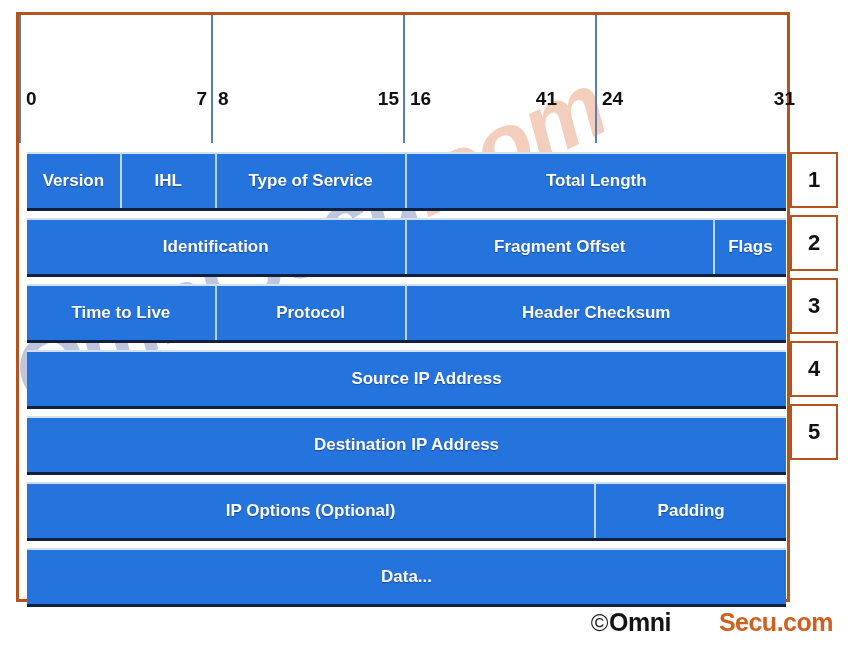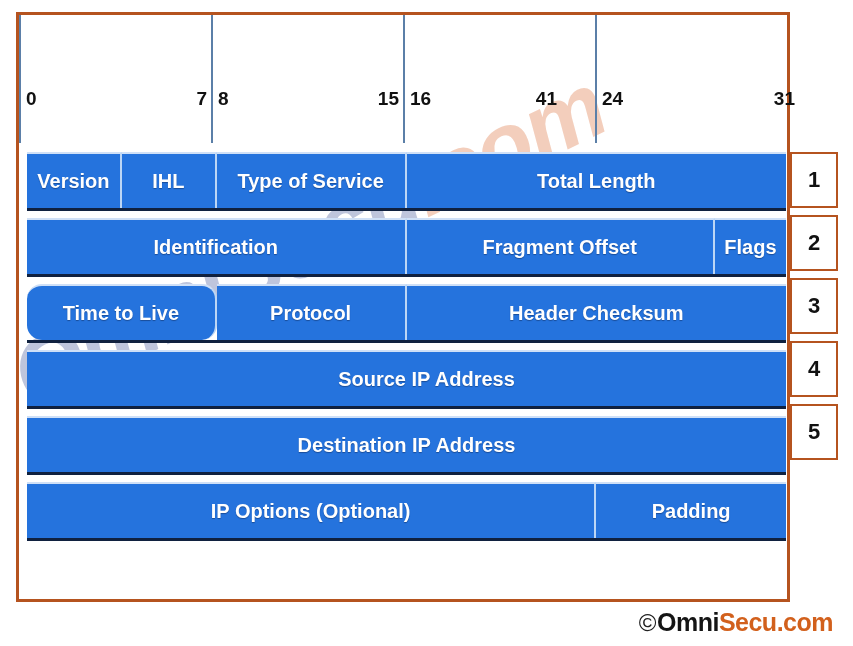--- a/index.html
+++ b/index.html
@@ -98,21 +98,21 @@
     margin-bottom: 7px;
     display: flex;
     border-bottom: 3px solid #10213f;
     box-sizing: content-box;
   }
   .hdr-cell {
     position: relative;
     height: 56px;
     background: #2573dd;
     color: #ffffff;
-    font-size: 20px;
+    font-size: 17px;
     font-weight: bold;
     display: flex;
     align-items: center;
     justify-content: center;
     box-sizing: border-box;
     border-right: 2px solid #bcd6f5;
     border-top: 2px solid #cfe0f7;
     text-shadow: 0 1px 1px rgba(10,30,70,0.45);
     white-space: nowrap;
     overflow: hidden;
@@ -154,21 +154,21 @@
     font-weight: bold;
     letter-spacing: -0.5px;
   }
   #site-logo .copy-mark {
     font-size: 24px;
     color: #222222;
     margin-right: 1px;
     font-weight: normal;
   }
   #site-logo .logo-omni { color: #141414; }
-  #site-logo .logo-secu { color: #d2601c; }
+  #site-logo .logo-secu { color: #d2601c; padding-left: 48px; }
 </style>
 </head>
 <body>
 
 <div id="watermark-layer">
   <div class="watermark-text"><span>OmniSecu</span><span class="wm-tail">.com</span></div>
 </div>
 
 <div id="diagram-frame"></div>
 
@@ -197,33 +197,36 @@
       <div class="hdr-cell" style="flex: 0 0 12.5%;">IHL</div>
       <div class="hdr-cell" style="flex: 0 0 25%;">Type of Service</div>
       <div class="hdr-cell" style="flex: 0 0 50%;">Total Length</div>
     </div>
     <div class="hdr-row">
       <div class="hdr-cell" style="flex: 0 0 50%; text-align: right;">Identification</div>
       <div class="hdr-cell" style="flex: 0 0 40.625%;">Fragment Offset</div>
       <div class="hdr-cell" style="flex: 0 0 9.375%;">Flags</div>
     </div>
     <div class="hdr-row">
-      <div class="hdr-cell" style="flex: 0 0 25%; border-radius: 15px;">Time to Live</div>
+      <div class="hdr-cell" style="flex: 0 0 25%;">Time to Live</div>
       <div class="hdr-cell" style="flex: 0 0 25%;">Protocol</div>
       <div class="hdr-cell" style="flex: 0 0 50%;">Header Checksum</div>
     </div>
     <div class="hdr-row">
       <div class="hdr-cell" style="flex: 0 0 100%; padding-left: 40px;">Source IP Address</div>
     </div>
     <div class="hdr-row">
       <div class="hdr-cell" style="flex: 0 0 100%;">Destination IP Address</div>
     </div>
     <div class="hdr-row">
       <div class="hdr-cell" style="flex: 0 0 75%;">IP Options (Optional)</div>
       <div class="hdr-cell" style="flex: 0 0 25%;">Padding</div>
+    </div>
+    <div class="hdr-row">
+      <div class="hdr-cell" style="flex: 0 0 100%;">Data...</div>
     </div>
   </div>
 
 <div id="row-numbers">
     <div class="row-num-box">1</div>
     <div class="row-num-box">2</div>
     <div class="row-num-box">3</div>
     <div class="row-num-box">4</div>
     <div class="row-num-box">5</div>
   </div>

